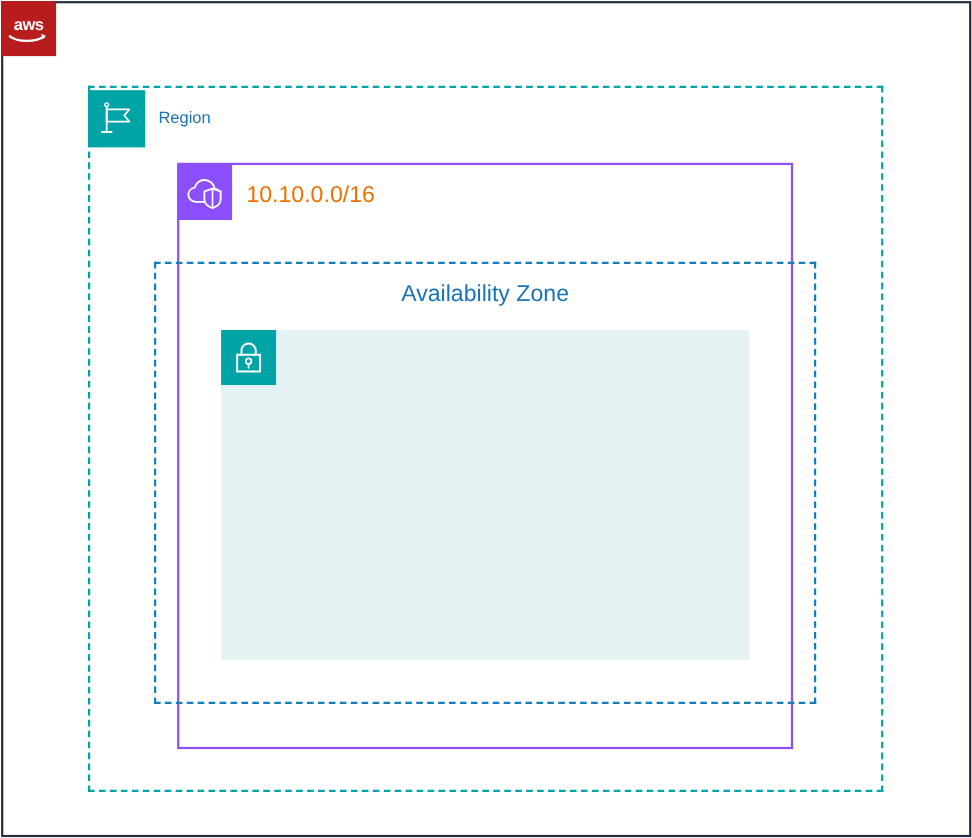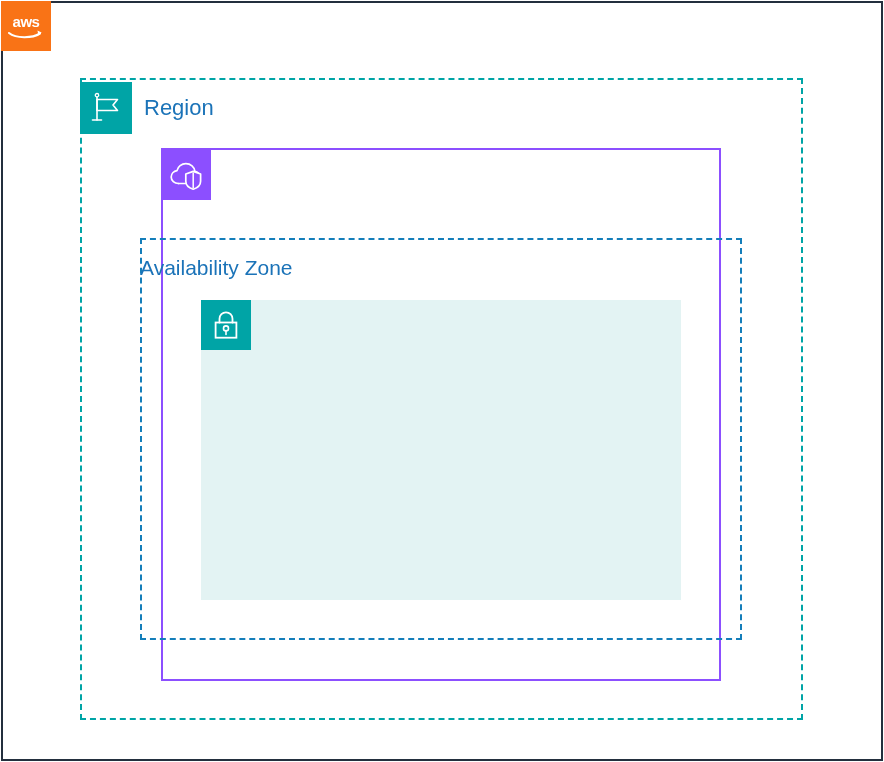--- a/index.html
+++ b/index.html
@@ -34,21 +34,21 @@
     background: #ffffff;
   }
 
   
   .aws-logo-tile {
     position: absolute;
     left: 1px;
     top: 1px;
     width: 50px;
     height: 50px;
-    background: #f97316;
+    background: #b91c1c;
     display: flex;
     align-items: center;
     justify-content: center;
   }
   .aws-logo-tile svg { display: block; }
 
   .cloud-title {
     position: absolute;
     left: 64px;
     top: 14px;
@@ -77,21 +77,21 @@
     height: 52px;
     background: #00A4A6;
     display: flex;
     align-items: center;
     justify-content: center;
   }
   .region-label {
     position: absolute;
     left: 144px;
     top: 95px;
-    font-size: 22px;
+    font-size: 15px;
     color: #1B73B8;
     line-height: 26px;
     white-space: nowrap;
   }
 
   
   .vpc-frame {
     position: absolute;
     left: 161px;
     top: 148px;
@@ -131,20 +131,21 @@
     height: 402px;
     box-sizing: border-box;
     border: 2px dashed #147EBA;
     background: transparent;
   }
   .az-label {
     position: absolute;
     left: 140px;
     top: 255px;
     width: 602px;
+    text-align: center;
     font-size: 21px;
     color: #1B73B8;
     line-height: 26px;
   }
 
   
   .subnet-fill {
     position: absolute;
     left: 201px;
     top: 300px;
@@ -217,20 +218,21 @@
                C9.8,7.6 13.5,4.6 17.9,4.6 C22.6,4.6 26.5,8.0 26.9,12.4
                C29.4,12.9 31.3,15.0 31.3,17.6" fill="none" stroke="#FFFFFF" stroke-width="1.7" stroke-linecap="round" stroke-linejoin="round"></path>
       <path d="M10.5,24.5 L19.5,24.5" fill="none" stroke="#FFFFFF" stroke-width="1.7" stroke-linecap="round"></path>
 
       <path d="M25.2,12.4 L32.6,15.0 L32.6,22.2 C32.6,26.1 29.6,28.8 25.2,30.2
                C20.8,28.8 17.8,26.1 17.8,22.2 L17.8,15.0 Z" fill="#8C4FFF" stroke="#FFFFFF" stroke-width="1.7" stroke-linejoin="round"></path>
       <line x1="25.2" y1="13.4" x2="25.2" y2="29.2" stroke="#FFFFFF" stroke-width="1.5"></line>
     </svg>
   </div>
 
+  <div class="vpc-label">10.10.0.0/16</div>
 
   <div class="az-frame"></div>
 
   <div class="az-label">Availability Zone</div>
 
   <div class="subnet-fill"></div>
 
   <div class="subnet-icon-tile">
     <svg width="34" height="34" viewBox="0 0 34 34" aria-hidden="true">
 

